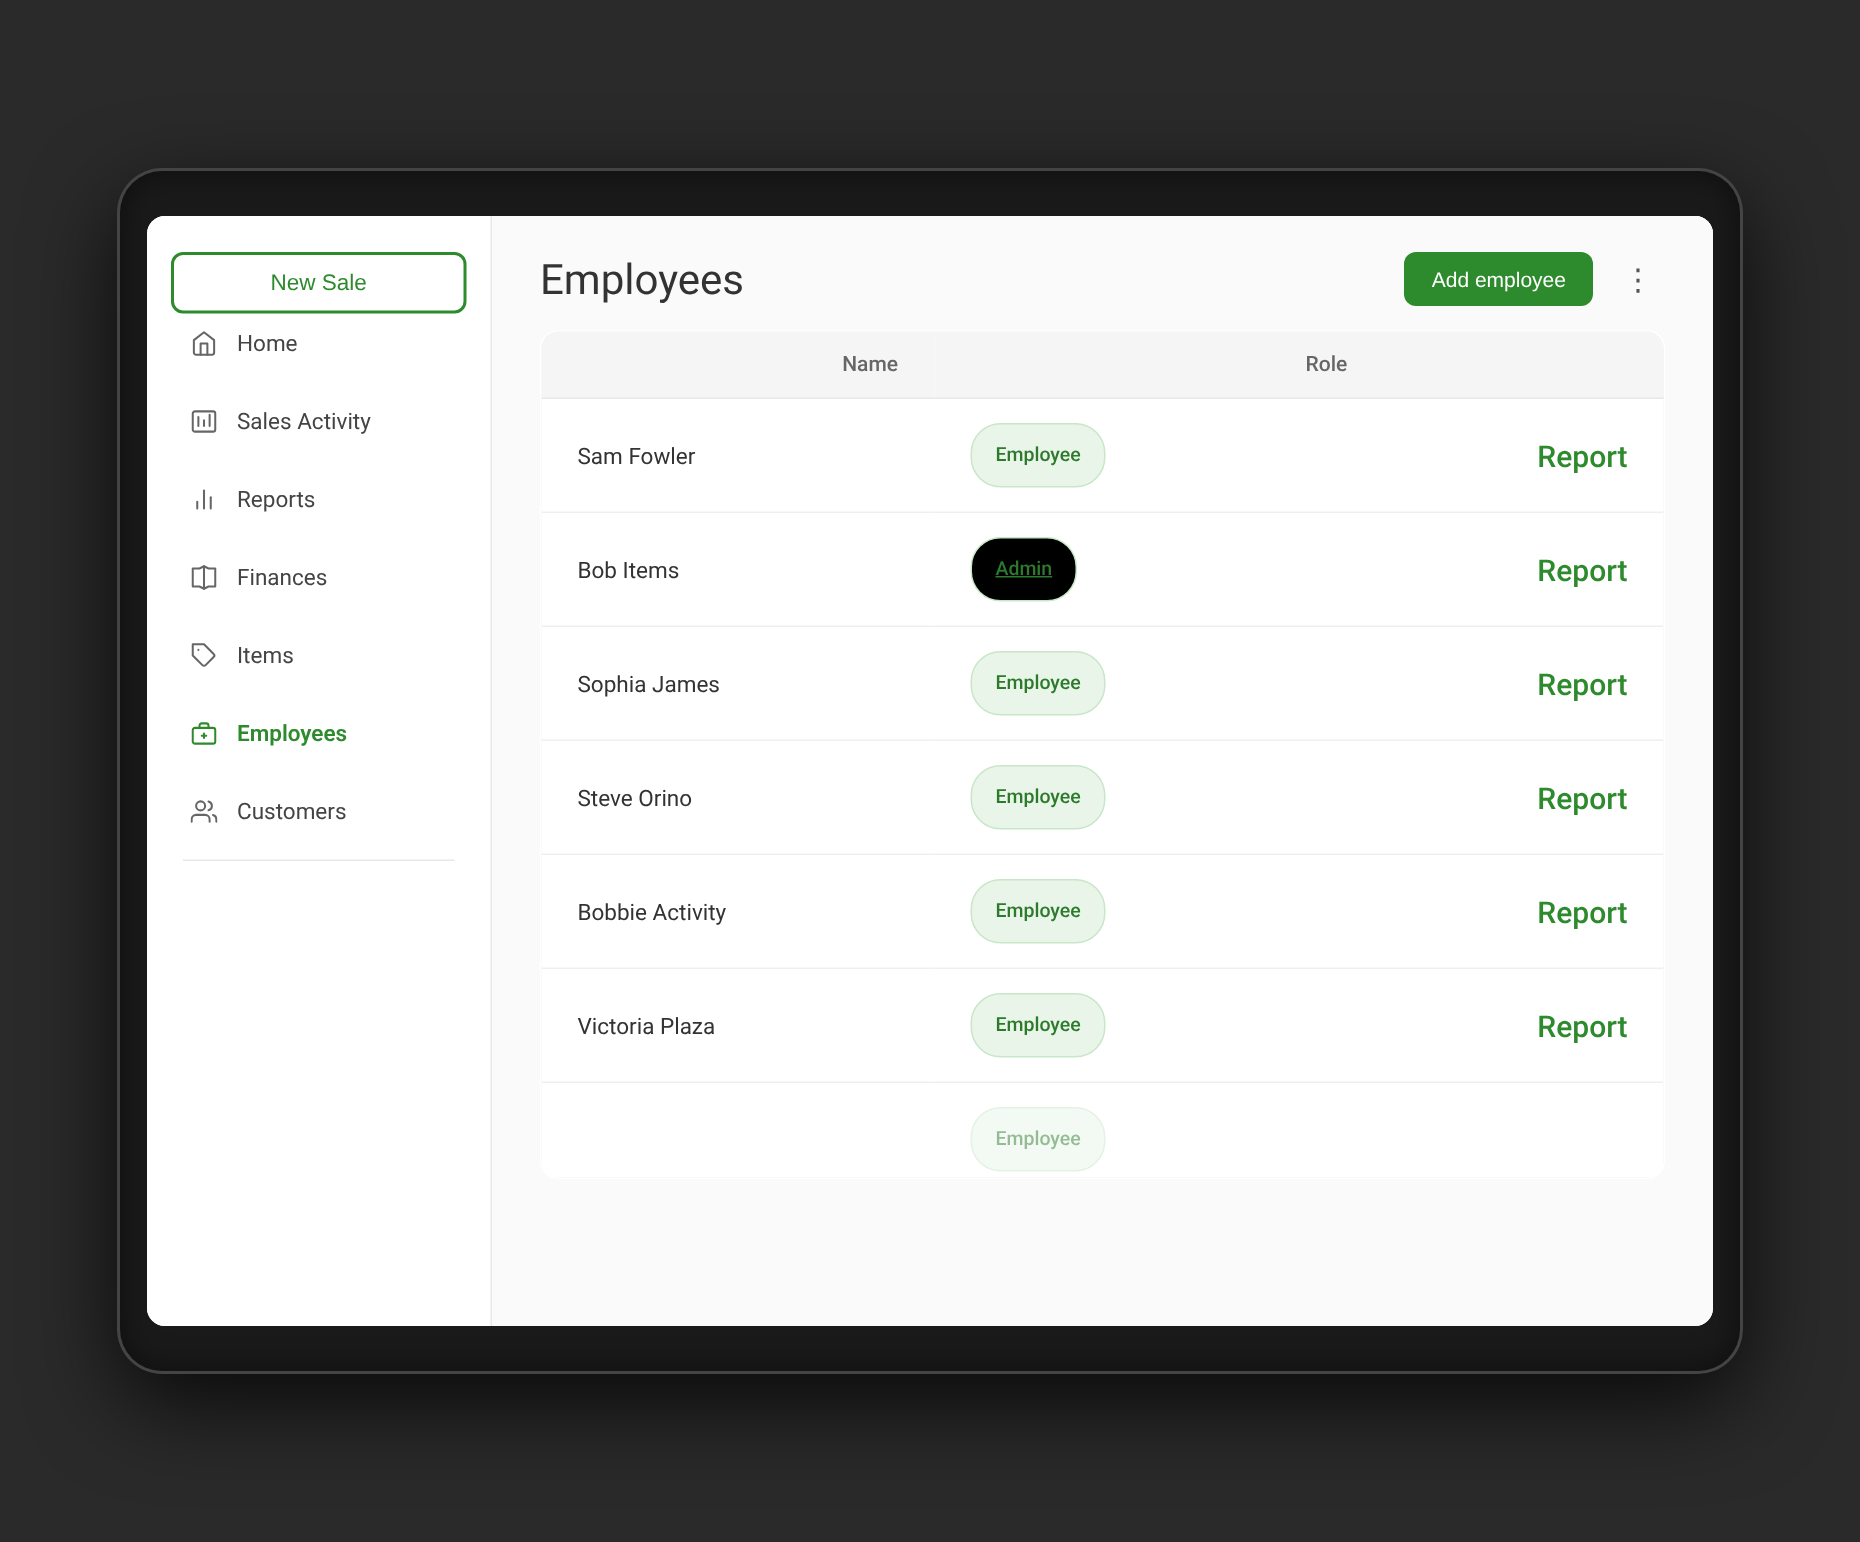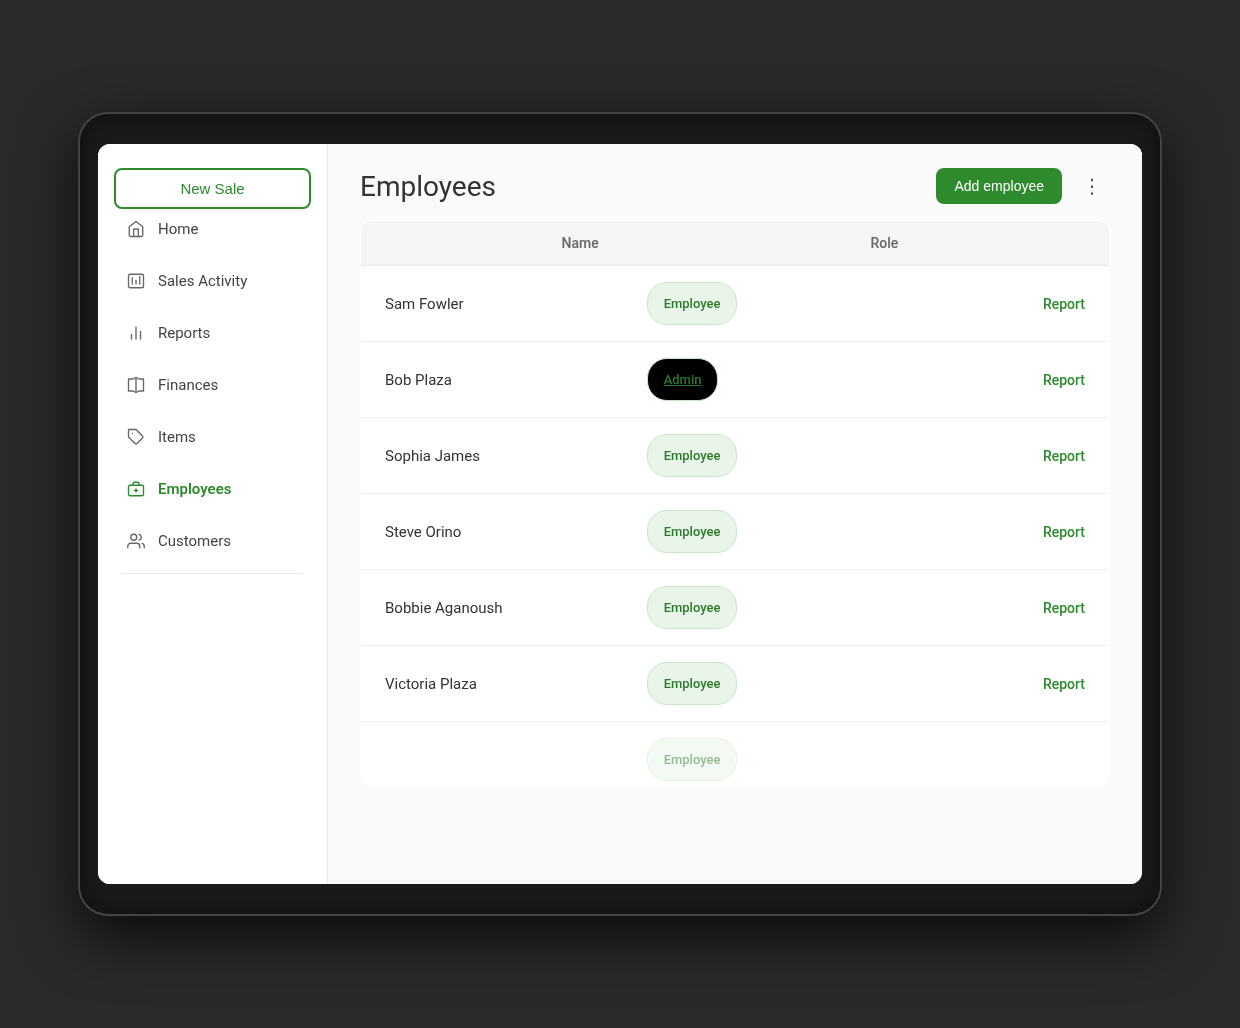--- a/index.html
+++ b/index.html
@@ -202,21 +202,21 @@
 
     .role-badge.admin {
       background: #000000;
       color: #2d7a2d;
       border: 1px solid #c8e6c8;
       text-decoration: underline;
     }
 
     .report-link {
       color: #2d8a2d;
-      font-size: 14px;
+      font-size: 20px;
       font-weight: 500;
       cursor: pointer;
       text-align: right;
     }
 
     .name-col { width: 35%; }
     .role-col { width: 40%; }
     .action-col { width: 25%; text-align: right; }
   </style>
 </head>
@@ -337,21 +337,21 @@
           <tr>
       <td class="name-col">Sam Fowler</td>
       <td class="role-col">
         <span class="role-badge employee">Employee</span>
       </td>
       <td class="action-col">
         <span class="report-link">Report</span>
       </td>
     </tr>
               <tr>
-      <td class="name-col">Bob Plaza</td>
+      <td class="name-col">Bob Items</td>
       <td class="role-col">
         <span class="role-badge admin">Admin</span>
       </td>
       <td class="action-col">
         <span class="report-link">Report</span>
       </td>
     </tr>
               <tr>
       <td class="name-col">Sophia James</td>
       <td class="role-col">
@@ -364,21 +364,21 @@
               <tr>
       <td class="name-col">Steve Orino</td>
       <td class="role-col">
         <span class="role-badge employee">Employee</span>
       </td>
       <td class="action-col">
         <span class="report-link">Report</span>
       </td>
     </tr>
               <tr>
-      <td class="name-col">Bobbie Aganoush</td>
+      <td class="name-col">Bobbie Activity</td>
       <td class="role-col">
         <span class="role-badge employee">Employee</span>
       </td>
       <td class="action-col">
         <span class="report-link">Report</span>
       </td>
     </tr>
               <tr>
       <td class="name-col">Victoria Plaza</td>
       <td class="role-col">

